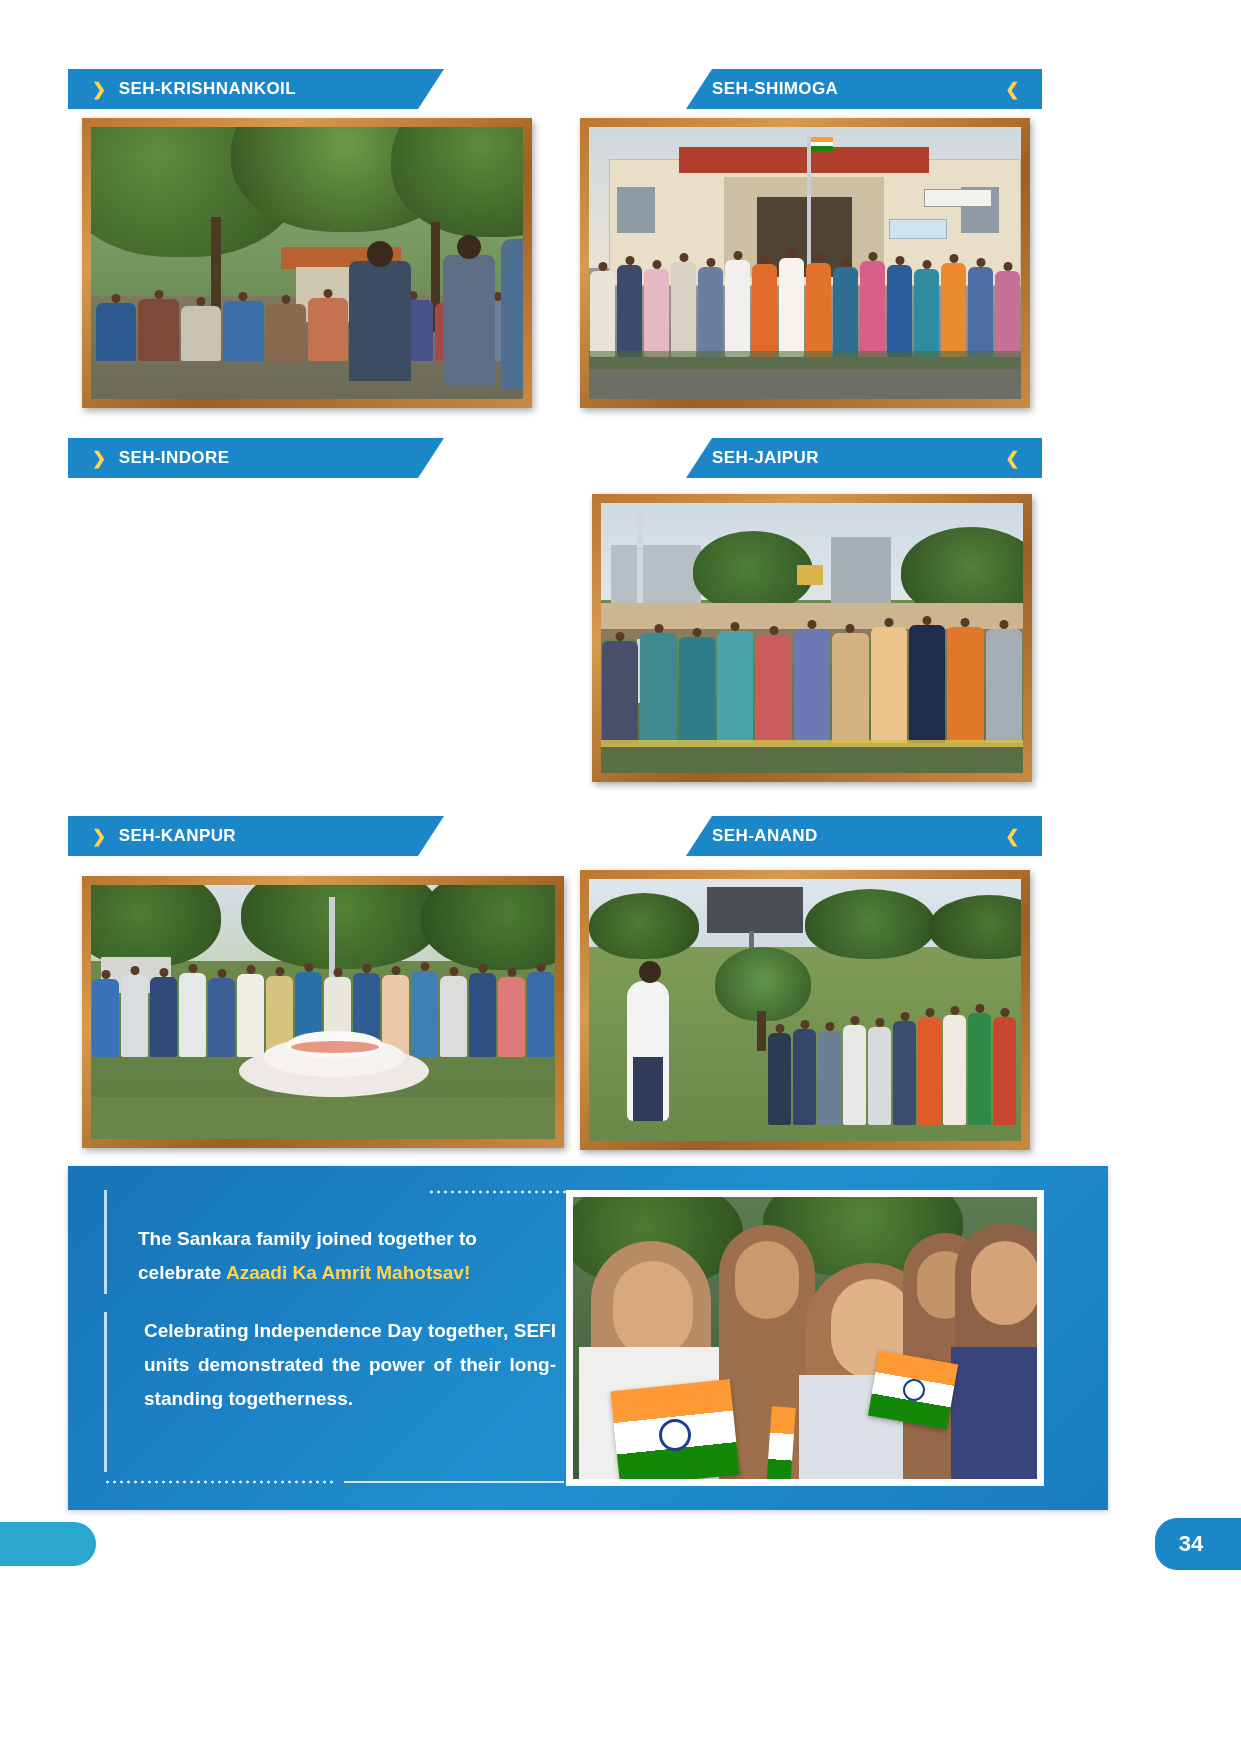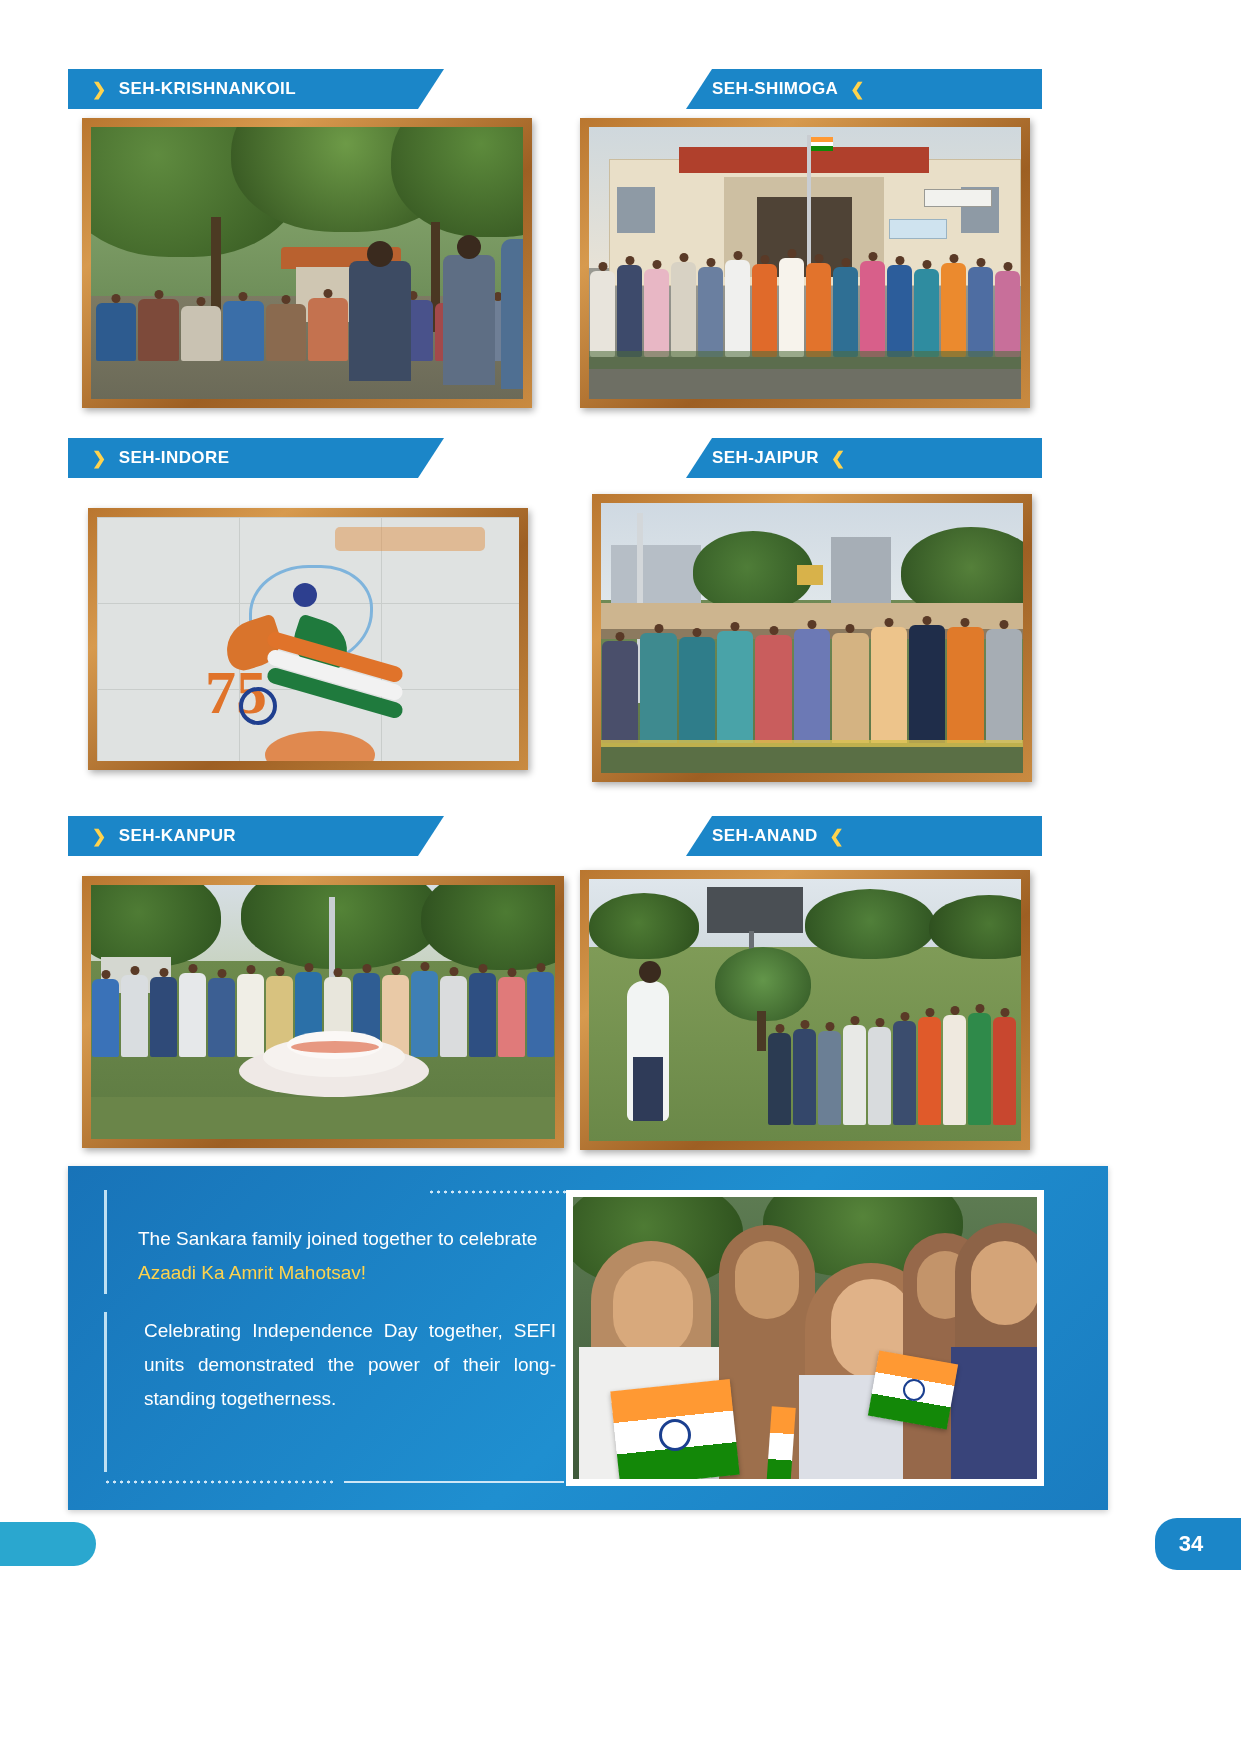--- a/index.html
+++ b/index.html
@@ -56,21 +56,21 @@
     border-left: 26px solid transparent;
   }
   .banner .chev {
     color: #ffd34d;
     font-size: 17px;
     font-weight: bold;
     display: inline-block;
   }
   .banner.left .chev { margin: 0 12px 0 24px; }
   .banner.right .chev { margin: 0 22px 0 12px; }
-  .banner.right { justify-content: flex-start; }
+  .banner.right { justify-content: space-between; }
   .banner.right .lbl { order: 0; }
   .banner.right .chev { order: 1; }
 
   
   .frame {
     position: absolute;
     background: linear-gradient(145deg, #b9762f 0%, #d79a4e 25%, #9d5f23 60%, #c98b41 100%);
     padding: 9px;
     box-sizing: border-box;
     box-shadow: 2px 3px 7px rgba(0,0,0,0.33);
@@ -259,45 +259,20 @@
   <div class="banner left" style="left:68px; top:438px; width:350px;">
     <span class="chev">❯</span>
     <span class="lbl">SEH-INDORE</span>
   </div>
 
   <div class="banner right" style="left:712px; top:438px; width:330px;">
     <span class="lbl">SEH-JAIPUR</span>
     <span class="chev">❮</span>
   </div>
 
-  <div class="frame" style="left:88px; top:508px; width:440px; height:262px;">
-    <div class="inner" style="background:#dfe2e1;">
-      <div style="position:absolute; inset:0; background:
-           linear-gradient(#c9cdcb 1px, transparent 1px) 0 0/100% 86px,
-           linear-gradient(90deg,#c9cdcb 1px, transparent 1px) 0 0/142px 100%;"></div>
-
-      <div style="position:absolute; left:152px; top:48px; width:118px; height:96px; border:3px solid #7fb4dc; border-radius:48% 42% 55% 45%;"></div>
-      <div style="position:absolute; left:196px; top:66px; width:24px; height:24px; border-radius:50%; background:#2d3f8f;"></div>
-
-      <div style="position:absolute; left:108px; top:140px; font-size:62px; font-weight:bold; color:#e0732a; font-family:'Liberation Serif',serif;">75</div>
-
-      <div style="position:absolute; left:128px; top:104px; width:56px; height:46px; background:#d9742c; border-radius:30px 6px 26px 16px; transform:rotate(-18deg);"></div>
-      <div style="position:absolute; left:196px; top:104px; width:56px; height:46px; background:#1f7a3d; border-radius:6px 30px 16px 26px; transform:rotate(18deg);"></div>
-
-      <div style="position:absolute; left:168px; top:132px; width:140px; height:16px; background:#e0732a; border-radius:10px; transform:rotate(16deg);"></div>
-      <div style="position:absolute; left:168px; top:150px; width:140px; height:16px; background:#f2f2f2; border-radius:10px; transform:rotate(16deg);"></div>
-      <div style="position:absolute; left:168px; top:168px; width:140px; height:16px; background:#1f7a3d; border-radius:10px; transform:rotate(16deg);"></div>
-
-      <div style="position:absolute; left:142px; top:170px; width:30px; height:30px; border-radius:50%; border:4px solid #1f3f8f;"></div>
-
-      <div style="position:absolute; left:238px; top:10px; width:150px; height:24px; background:#e08a3a; opacity:.45; border-radius:5px;"></div>
-
-      <div style="position:absolute; left:168px; bottom:-18px; width:110px; height:48px; background:#e0732a; opacity:.8; border-radius:50%;"></div>
-    </div>
-  </div>
 
   <div class="frame" style="left:592px; top:494px; width:440px; height:288px;">
     <div class="inner">
       <div class="sky" style="height:36%; background:linear-gradient(180deg,#cfd9e2,#dfe6ea);"></div>
       <div class="grass" style="height:64%; background:linear-gradient(180deg,#6f8a55,#5c7446);"></div>
       <div class="bldg" style="left:10px; top:42px; width:90px; height:58px; background:#b6bec6;"></div>
       <div class="bldg" style="left:230px; top:34px; width:60px; height:66px; background:#a6aeb6;"></div>
       <div class="tree" style="left:92px; top:28px; width:120px; height:80px; background:radial-gradient(circle at 45% 45%, #4f7d38, #2f5522);"></div>
       <div class="tree" style="left:300px; top:24px; width:140px; height:90px; background:radial-gradient(circle at 50% 45%, #55803a, #2d4f20);"></div>
       <div class="pole" style="left:36px; top:10px; width:6px; height:190px; background:#d3d7da;"></div>
@@ -392,21 +367,21 @@
         <div class="person" style="height:112px; background:#2f8a4a;"></div>
         <div class="person" style="height:108px; background:#c8472f;"></div>
       </div>
 
       <div style="position:absolute; left:38px; bottom:20px; width:42px; height:140px; background:#f2f4f3; border-radius:16px 16px 6px 6px;"></div>
       <div style="position:absolute; left:50px; bottom:158px; width:22px; height:22px; border-radius:50%; background:#3a2a1e;"></div>
       <div style="position:absolute; left:44px; bottom:20px; width:30px; height:64px; background:#2f3b58;"></div>
     </div>
   </div>
 
-  <div class="panel" style="left:68px; top:1166px; width:1040px; height:344px;">
+  <div class="panel" style="left:68px; top:1166px; width:1040px; height:344px;font-weight:bold;">
 
     <div class="vrule" style="left:36px; top:24px; height:104px;"></div>
     <div class="vrule" style="left:36px; top:146px; height:160px;"></div>
 
     <div class="dotline" style="left:360px; top:24px; width:140px;"></div>
     <div class="dotline" style="left:36px; top:314px; width:232px;"></div>
     <div class="solidline" style="left:276px; top:315px; width:220px;"></div>
 
     <div class="panel-text" style="left:70px; top:56px; width:400px;">
       <span>The Sankara family joined together to celebrate </span><span class="hl">Azaadi Ka Amrit Mahotsav!</span>

